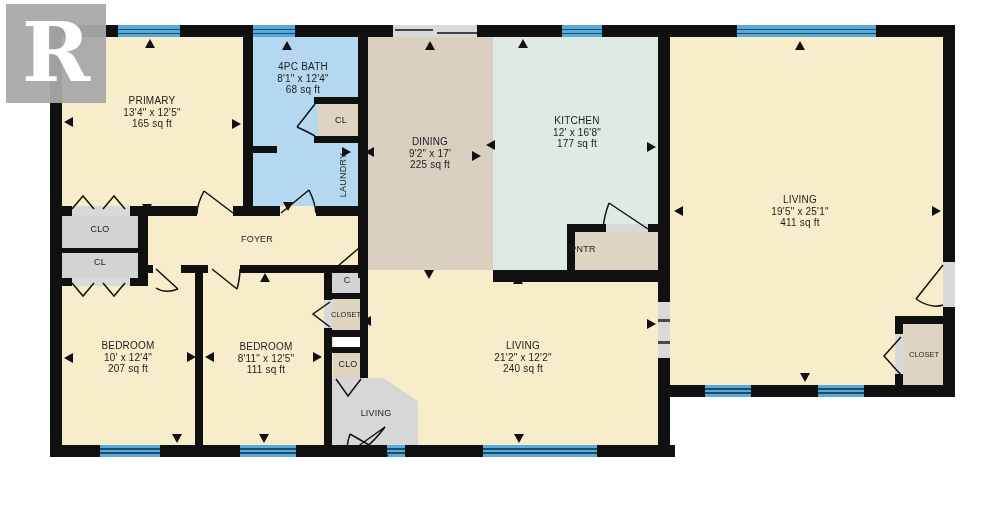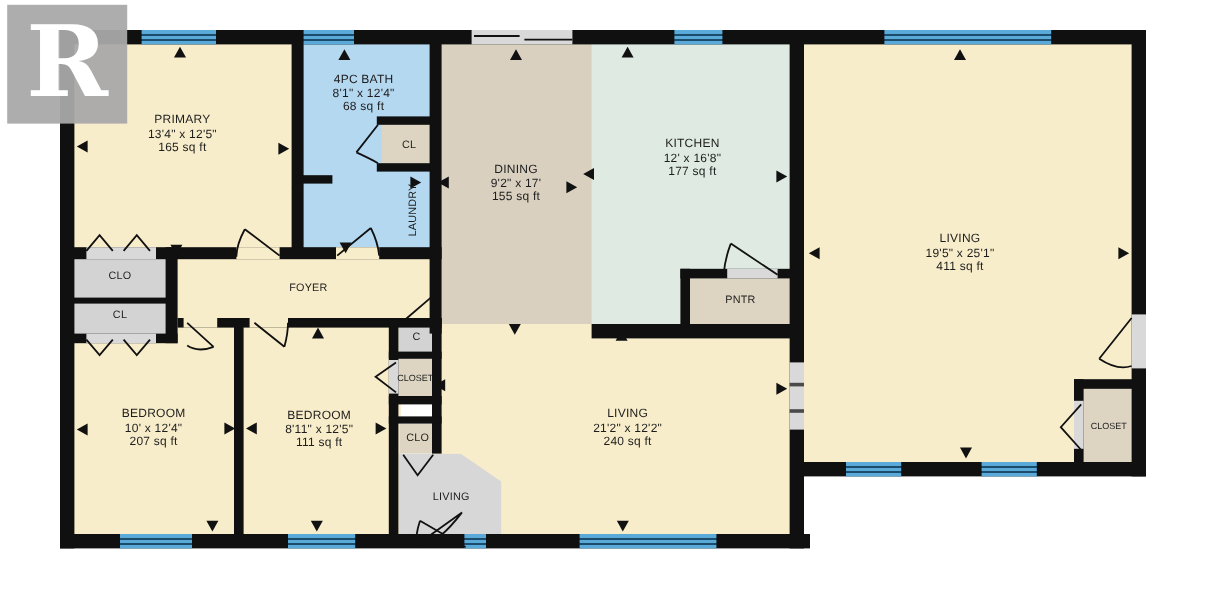--- a/index.html
+++ b/index.html
@@ -174,21 +174,21 @@
     <div>165 sq ft</div>
   </div>
   <div class="lbl" style="left:303px;top:78px">
     <div>4PC BATH</div>
     <div>8'1" x 12'4"</div>
     <div>68 sq ft</div>
   </div>
   <div class="lbl" style="left:430px;top:153px">
     <div>DINING</div>
     <div>9'2" x 17'</div>
-    <div>155 sq ft</div>
+    <div>225 sq ft</div>
   </div>
   <div class="lbl" style="left:577px;top:132px">
     <div>KITCHEN</div>
     <div>12' x 16'8"</div>
     <div>177 sq ft</div>
   </div>
   <div class="lbl" style="left:800px;top:211px">
     <div>LIVING</div>
     <div>19'5" x 25'1"</div>
     <div>411 sq ft</div>
@@ -211,20 +211,20 @@
 
   <div class="lbl sm" style="left:257px;top:240px">FOYER</div>
   <div class="lbl sm vert" style="left:344px;top:175px">LAUNDRY</div>
   <div class="lbl sm" style="left:341px;top:121px">CL</div>
   <div class="lbl sm" style="left:100px;top:230px">CLO</div>
   <div class="lbl sm" style="left:100px;top:263px">CL</div>
   <div class="lbl sm" style="left:347px;top:281px">C</div>
   <div class="lbl xs" style="left:346px;top:315px">CLOSET</div>
   <div class="lbl sm" style="left:348px;top:365px">CLO</div>
   <div class="lbl sm" style="left:376px;top:414px">LIVING</div>
-  <div class="lbl sm" style="left:617px;top:250px">PNTR</div>
+  <div class="lbl sm" style="left:583px;top:250px">PNTR</div>
   <div class="lbl xs" style="left:924px;top:355px">CLOSET</div>
 
   <div class="logo-box">
     <span class="logo-r">R</span>
   </div>
 
 </div>
 
 </body></html>

